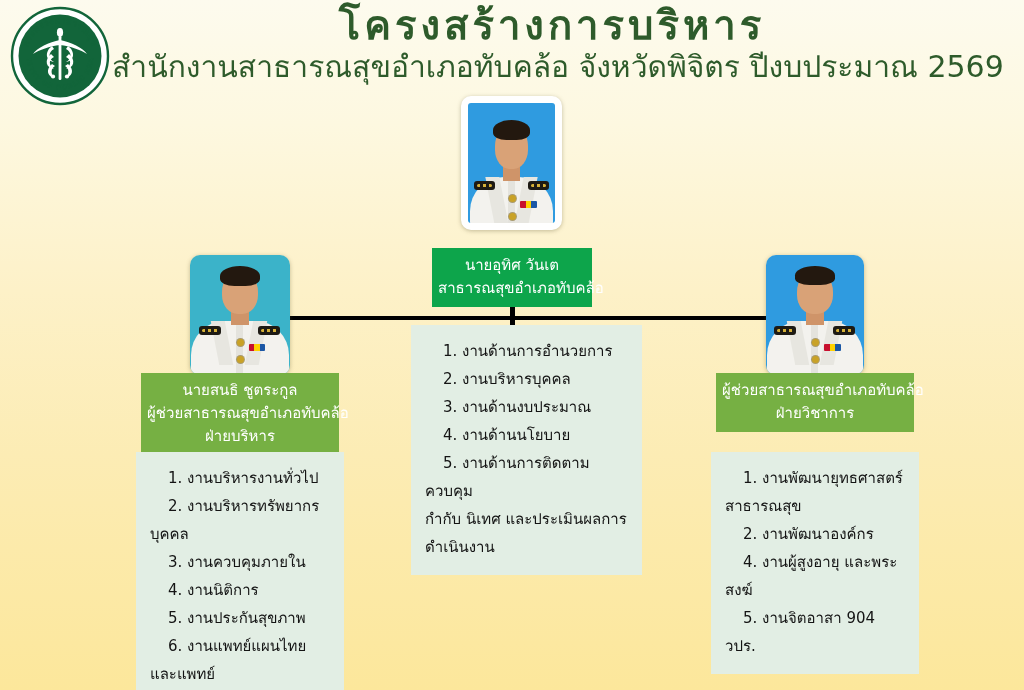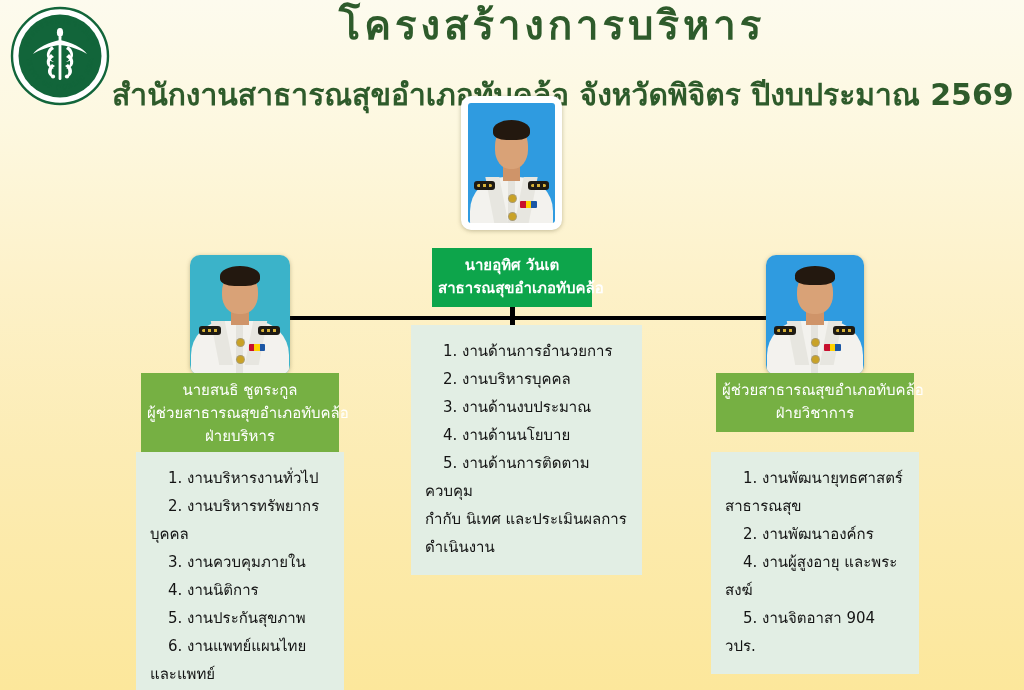--- a/index.html
+++ b/index.html
@@ -47,25 +47,24 @@
     font-size: 40px;
     line-height: 46px;
     font-weight: bold;
     color: #2e5b2b;
     letter-spacing: 4px;
     white-space: nowrap;
   }
   .title-sub {
     font-size: 30px;
     line-height: 38px;
-    font-weight: bold;
+    font-weight: normal;
     color: #2e5b2b;
     letter-spacing: 0px;
     white-space: nowrap;
-    margin-top: 28px;
   }
 
   
   .photo {
     position: absolute;
     border-radius: 10px;
     overflow: hidden;
     box-shadow: 0 1px 4px rgba(90,80,40,.35);
   }
   .photo .inner {
@@ -156,21 +155,20 @@
     position: absolute;
     box-sizing: border-box;
     color: #ffffff;
     text-align: center;
     font-size: 15px;
     line-height: 23px;
     padding: 6px 6px 7px;
   }
   .name-box.center {
     background: #0da54b;
-    font-weight: bold;
   }
   .name-box.side {
     background: #76b043;
   }
   .name-box .ln { display: block; white-space: nowrap; }
 
   .list-box {
     position: absolute;
     box-sizing: border-box;
     background: #e2eee4;

